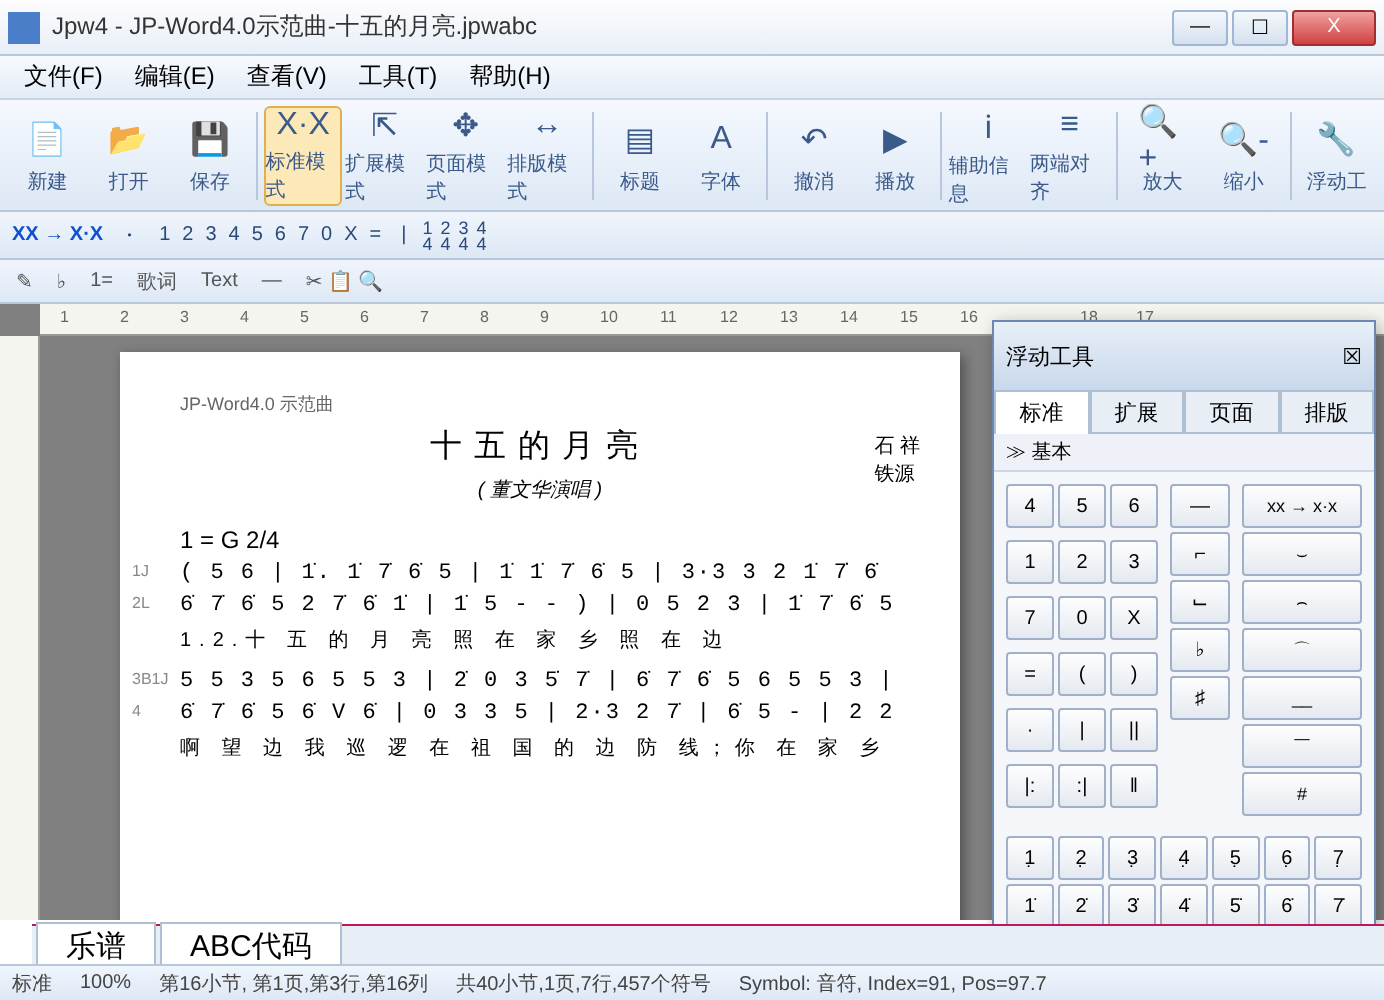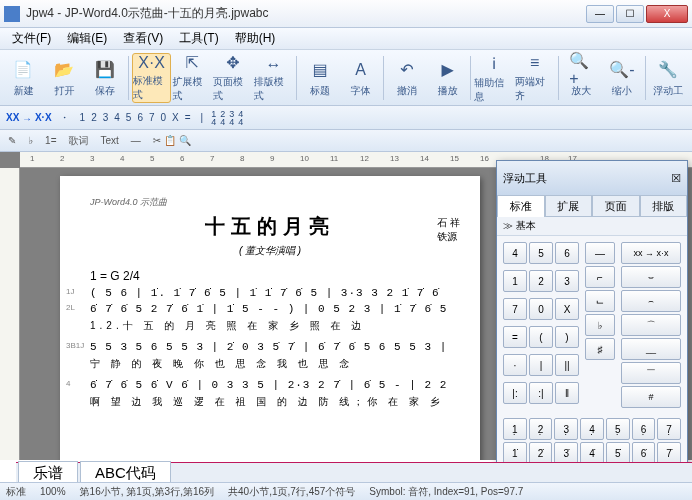--- a/index.html
+++ b/index.html
@@ -28,22 +28,22 @@
 .ts-group { display: flex; gap: 4px; font-size: 9px; }
 .ts-group div { display: flex; flex-direction: column; line-height: 8px; text-align: center; }
 
 .toolbar3 { height: 22px; background: linear-gradient(#f0f5fc,#dde8f5); display: flex; align-items: center; padding: 0 8px; font-size: 10px; gap: 12px; border-bottom: 1px solid #b8c7dc; overflow: hidden; color: #555; }
 
 .workspace { position: absolute; top: 152px; left: 0; right: 0; bottom: 40px; background: #808080; overflow: hidden; }
 .ruler { height: 16px; background: #f5f5f0; border-bottom: 1px solid #999; position: relative; margin-left: 20px; }
 .ruler-mark { position: absolute; font-size: 8px; color: #666; top: 2px; }
 .vruler { position: absolute; left: 0; top: 16px; bottom: 0; width: 20px; background: #f5f5f0; border-right: 1px solid #999; }
 .page { position: absolute; left: 60px; top: 24px; width: 420px; height: 560px; background: #fff; box-shadow: 2px 2px 6px rgba(0,0,0,0.4); padding: 20px 30px; font-size: 11px; }
-.page .subtitle { font-size: 9px; color: #666; font-style: italic; }
-.page .songtitle { text-align: center; font-size: 20px; font-weight: bold; letter-spacing: 6px; margin: 4px 0; }
+.page .subtitle { font-size: 9px; color: #666; }
+.page .songtitle { text-align: center; font-size: 16px; font-weight: normal; letter-spacing: 6px; margin: 4px 0; }
 .page .composer { text-align: center; font-size: 10px; margin-bottom: 6px; font-style: italic; }
 .page .keysig { font-size: 12px; margin-bottom: 4px; margin-top: 11px; }
 .page .tempo { font-size: 10px; margin-bottom: 8px; }
 .score-line { font-family: "Courier New", monospace; font-size: 11px; letter-spacing: 1px; margin: 4px 0; white-space: nowrap; overflow: hidden; }
 .lyric-line { font-size: 10px; margin: 2px 0 8px; letter-spacing: 4px; white-space: nowrap; overflow: hidden; }
 .row-label { position: absolute; left: -24px; font-size: 8px; color: #888; }
 
 .float-panel { position: absolute; right: 4px; top: 160px; width: 192px; height: 316px; background: #f4f6fa; border: 1px solid #6a88b0; box-shadow: 2px 2px 8px rgba(0,0,0,0.3); font-size: 11px; }
 .fp-title { height: 34px; background: linear-gradient(#e8eff8,#c8d8ec); padding: 0 6px; display: flex; align-items: center; justify-content: space-between; font-size: 11px; }
 .fp-tabs { height: 22px; display: flex; background: #dde5f0; }
@@ -239,21 +239,20 @@
           <div class="score-line">( 5 6 | 1̇. 1̇ 7̇ 6̇ 5 | 1̇ 1̇ 7̇ 6̇ 5 | 3·3 3 2 1̇ 7̇ 6̇ | 3 . 1 | 2̇ 0 3 5̇ 7̇ | 1̇ 1̇</div>
         </div>
         <div style="position: relative;">
           <span class="row-label">2L</span>
           <div class="score-line">6̇ 7̇ 6̇ 5 2 7̇ 6̇ 1̇ | 1̇ 5 - - ) | 0 5 2 3 | 1̇ 7̇ 6̇ 5 | 1 - | 6̇ | 6̇ 6̇ 1̇ 6̇ 5 5 3</div>
           <div class="lyric-line">1.2.十 五 的 月      亮     照 在 家 乡 照 在 边</div>
         </div>
         <div style="position: relative;">
           <span class="row-label">3B1J</span>
           <div class="score-line">5 5 3 5 6 5 5 3 | 2̇ 0 3 5̇ 7̇ | 6̇ 7̇ 6̇ 5 6 5 5 3 | 6̇ - | 6̇ ·</div>
-          <div class="lyric-line">宁 静 的 夜 晚   你 也 思 念    我 也 思 念</div>
         </div>
         <div style="position: relative;">
           <span class="row-label">4</span>
           <div class="score-line">6̇ 7̇ 6̇ 5  6̇ V 6̇ | 0 3 3 5 | 2·3 2 7̇ | 6̇ 5 - | 2 2 | 1̇ 1̇ 1̇ 6̇ 1 1 2 | 3 #4 3</div>
           <div class="lyric-line">啊 望 边 我   巡 逻 在 祖 国 的   边 防 线；你 在 家 乡 耕 耘 着 农</div>
         </div>
       </div>
   </div>
 </div>
 

